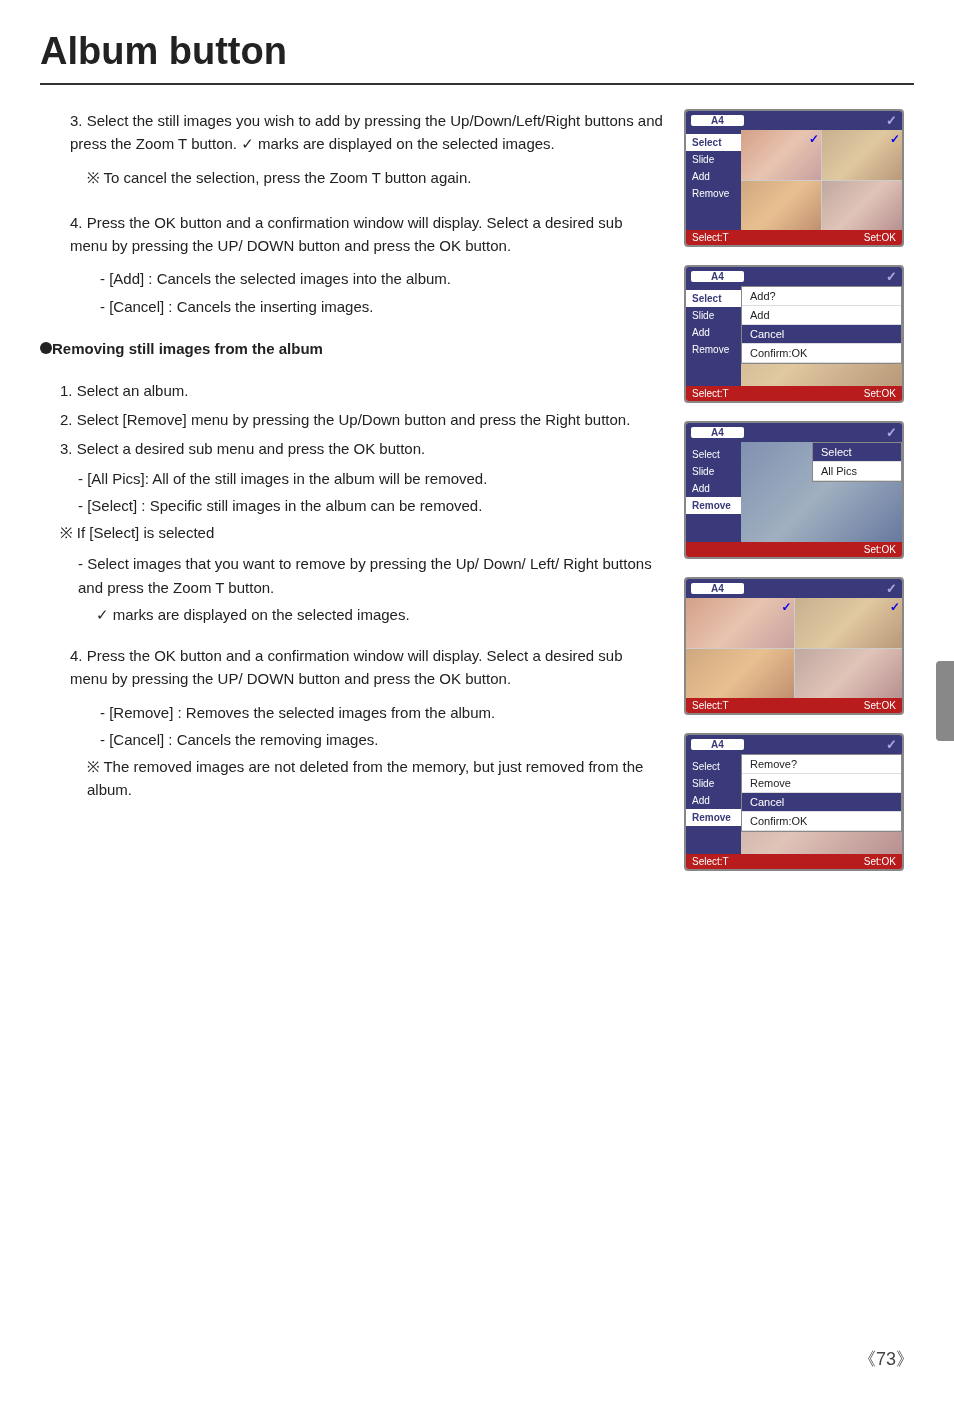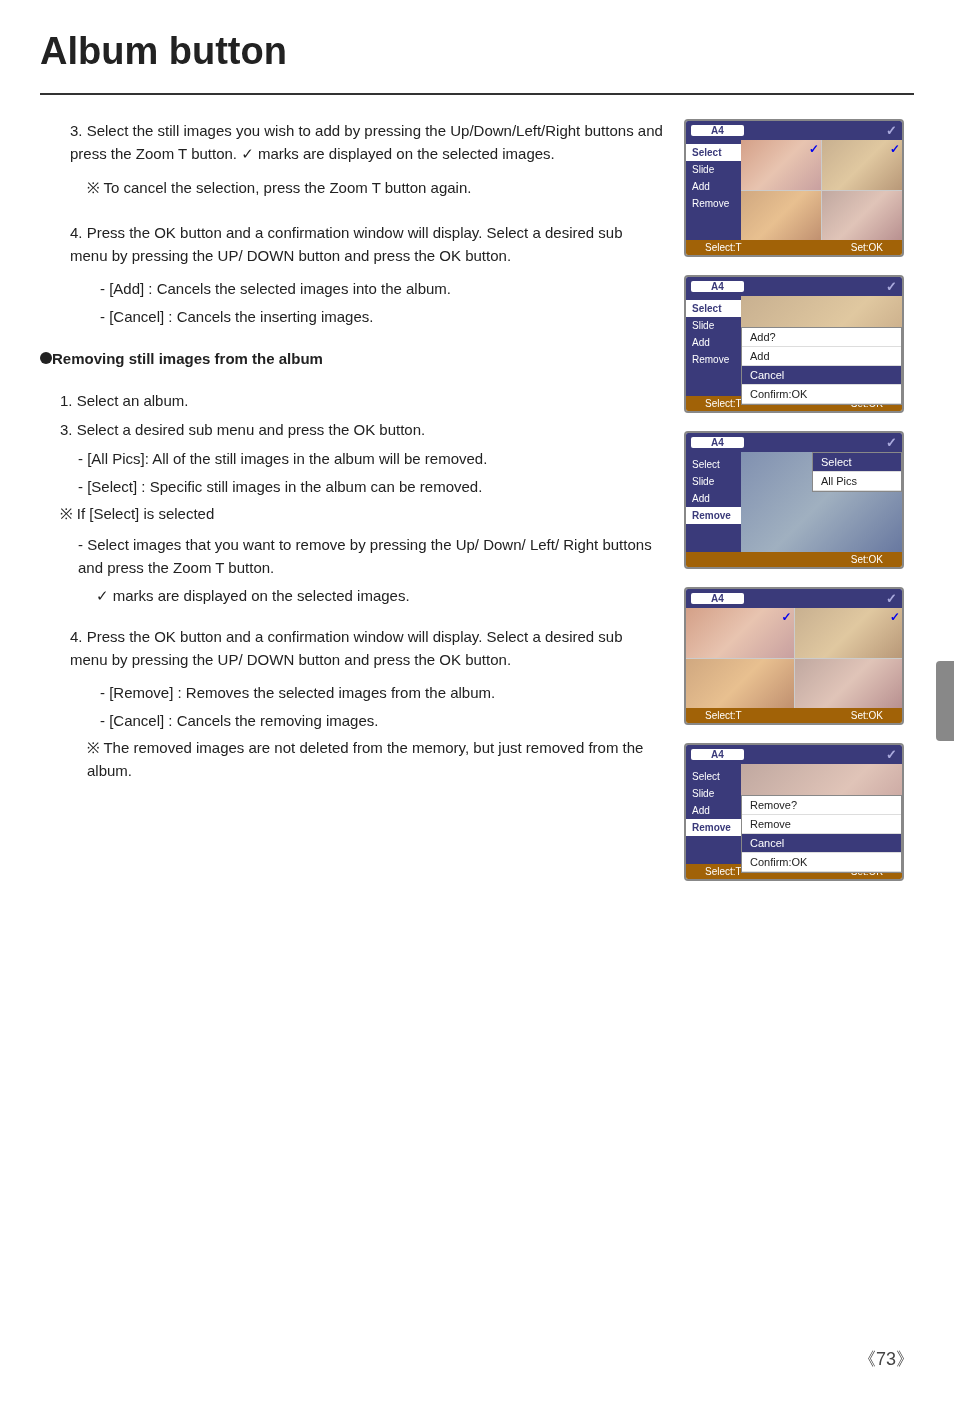--- a/index.html
+++ b/index.html
@@ -15,21 +15,21 @@
     .page {
       width: 954px;
       min-height: 1401px;
       padding: 30px 40px 60px 40px;
       position: relative;
     }
     h1 {
       font-size: 38px;
       font-weight: 900;
       border-bottom: 2px solid #333;
-      padding-bottom: 20px;
+      padding-bottom: 10px;
       margin-bottom: 24px;
     }
     .main-layout {
       display: flex;
       gap: 0;
     }
     .text-col {
       flex: 1;
       padding-right: 20px;
     }
@@ -164,38 +164,37 @@
     .cam-photo.nature1 { background: linear-gradient(135deg, #8090b0, #a0b0c0, #6878a0); }
     .check-mark {
       position: absolute;
       top: 2px;
       right: 2px;
       color: #00e;
       font-size: 12px;
       font-weight: bold;
     }
     .cam-footer {
-      background: #a16207;
+      background: #b91c1c;
       color: #fff;
       display: flex;
       justify-content: space-between;
-      padding: 2px 19px;
+      padding: 2px 6px;
       font-size: 10px;
     }
     
     .cam-dropdown {
       position: absolute;
       background: #fff;
       border: 1px solid #888;
       right: 2px;
       top: 28px;
       z-index: 10;
       font-size: 11px;
       min-width: 80px;
-      margin-top: 31px;
     }
     .cam-dropdown-item {
       padding: 3px 8px;
       border-bottom: 1px solid #ddd;
       color: #222;
     }
     .cam-dropdown-item.highlighted {
       background: #3a3a7a;
       color: #fff;
     }
@@ -268,20 +267,21 @@
         <div class="sub-item">- [Add]      : Cancels the selected images into the album.</div>
         <div class="sub-item">- [Cancel]   : Cancels the inserting images.</div>
       </div>
 
       <div class="bullet-section">
         <div class="bullet-header">
           <span class="bullet-dot"></span>
           <span>Removing still images from the album</span>
         </div>
         <div class="indent1">1. Select an album.</div>
+        <div class="indent1">2. Select [Remove] menu by pressing the Up/Down button and press the Right button.</div>
         <div class="indent1">3. Select a desired sub menu and press the OK button.</div>
         <div class="indent2">- [All Pics]: All of the still images in the album will be removed.</div>
         <div class="indent2">- [Select]   : Specific still images in the album can be removed.</div>
         <div class="note2">If [Select] is selected</div>
         <div class="indent2">- Select images that you want to remove by pressing the Up/ Down/ Left/ Right buttons and press the Zoom T button.</div>
         <div class="indent3">✓ <span>marks are displayed on the selected images.</span></div>
       </div>
 
       <div class="section">
         <div class="numbered-item">4. Press the OK button and a confirmation window will display. Select a desired sub menu by pressing the UP/ DOWN button and press the OK button.</div>

